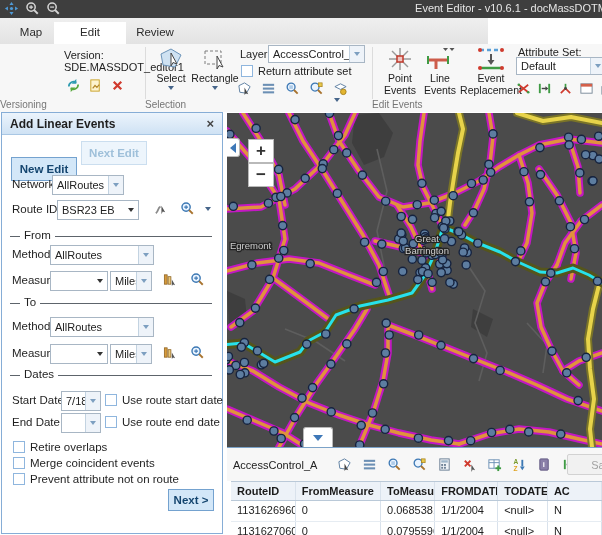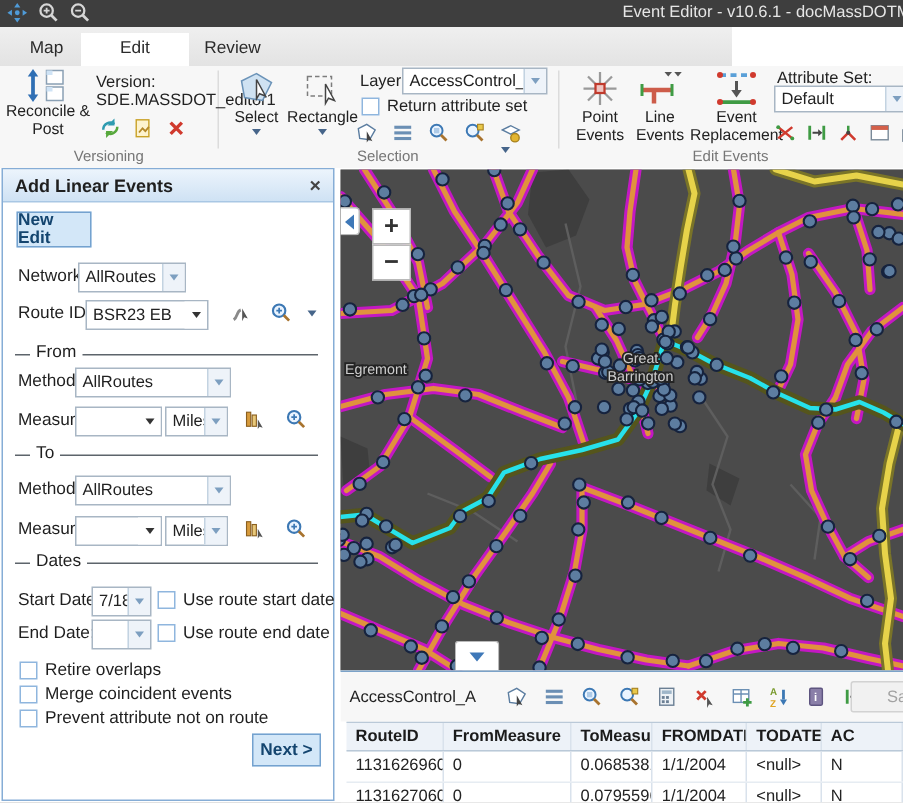--- a/index.html
+++ b/index.html
@@ -9,21 +9,21 @@
 .titlebar{position:absolute;left:0;top:0;width:602px;height:18px;background:#3e3e3e;overflow:hidden}
 .titlebar .ticons{position:absolute;left:4px;top:1px;display:flex;gap:6px;align-items:center}
 .titlebar .ttl{position:absolute;right:-5px;top:2px;color:#e6e6e6;font-size:11px;white-space:nowrap}
 
 .tabstrip{position:absolute;left:0;top:18px;width:488px;height:26px;background:linear-gradient(#efefef,#e3e3e3)}
 .tab{position:absolute;top:4px;height:22px;padding:4px 0 0;text-align:center;font-size:11.5px;color:#2b2b2b;cursor:default}
 .tab.active{background:#fff}
 
 .ribbon{position:absolute;left:0;top:44px;width:602px;height:68px;background:#f7f7f7;overflow:hidden}
 .vsep{position:absolute;top:3px;height:52px;width:1px;background:#dcdcdc}
-.seclbl{position:absolute;top:55px;font-size:10px;color:#767676;text-align:center}
+.seclbl{position:absolute;top:55px;font-size:10px;color:#767676;}
 .bigbtn{position:absolute;display:flex;flex-direction:column;align-items:center;gap:1px;font-size:10.5px;line-height:1.12;color:#222;text-align:center}
 .caret{width:0;height:0;border-left:3.5px solid transparent;border-right:3.5px solid transparent;border-top:4px solid #46658a}
 .rlbl{position:absolute;font-size:11px;color:#222;white-space:nowrap}
 
 .dd{position:absolute;height:20px;border:1px solid #a8b6c4;background:#fff;display:flex;align-items:center;font-size:11px}
 .dd .val{flex:1;padding-left:4px;white-space:nowrap;overflow:hidden}
 .dd .btn{width:15px;align-self:stretch;display:flex;align-items:center;justify-content:center;background:#eef3f9;border-left:1px solid #c3d3e1}
 .tri{width:0;height:0;border-left:3.5px solid transparent;border-right:3.5px solid transparent;border-top:4.5px solid #7d9fc0}
 .dd.plain .btn{background:#fff;border-left:none}
 .dd.plain .tri{border-top-color:#333}
@@ -98,34 +98,20 @@
   <div class="tabstrip">
     <div class="tab" style="left:8px;width:46px">Map</div>
     <div class="tab active" style="left:54px;width:72px">Edit</div>
     <div class="tab" style="left:126px;width:58px">Review</div>
   </div>
 
   <div class="ribbon">
     <div class="vsep" style="left:145px"></div>
     <div class="vsep" style="left:372px"></div>
 
-    <div class="bigbtn" style="left:2px;top:2px;width:60px">
-      <span class="icon" style="width:30px;height:22px">
-          <svg viewBox="0 0 30 22" width="30" height="22">
-            <path d="M5 4v14" stroke="#2f6fb4" stroke-width="2.5"></path>
-            <path d="M5 0l3.5 5h-7z" fill="#2f6fb4"></path>
-            <path d="M5 22l3.5-5h-7z" fill="#2f6fb4"></path>
-            <rect x="14" y="1" width="11" height="9" fill="#fff" stroke="#8aa0b4"></rect>
-            <path d="M14 1h4v3h-4z" fill="#cfe3f5"></path>
-            <rect x="14" y="12" width="11" height="9" fill="#fff" stroke="#8aa0b4"></rect>
-            <path d="M14 12h4v3h-4z" fill="#cfe3f5"></path>
-          </svg>
-        </span>
-      <span>Reconcile &amp; Post</span>
-    </div>
     <div class="rlbl" style="left:64px;top:5px">Version:</div>
     <div class="rlbl" style="left:64px;top:17px">SDE.MASSDOT_editor1</div>
     <div class="irow" style="position:absolute;left:66px;top:34px;gap:7px">
         <span class="icon">
           <svg viewBox="0 0 16 16" width="15" height="15">
             <path d="M3 9a5 5 0 0 1 8-4" fill="none" stroke="#2e9bb0" stroke-width="1.8"></path>
             <path d="M11 1v5h-5z" fill="#2e9bb0"></path>
             <path d="M13 7a5 5 0 0 1-8 4" fill="none" stroke="#57a83c" stroke-width="1.8"></path>
             <path d="M5 15v-5h5z" fill="#57a83c"></path>
           </svg>
@@ -299,21 +285,22 @@
         </span>
       </div>
     <div class="seclbl" style="left:372px;width:230px">Edit Events</div>
   </div>
 
   <div class="panel">
     <div class="phead">
       <span>Add Linear Events</span>
       <span class="pclose">×</span>
     </div>
-    <div class="btn-blue" style="left:9px;top:28px;width:50px;height:24px">New Edit</div>
+    <div class="btn-blue" style="left:9px;top:44px;width:66px;height:24px">New Edit</div>
+    <div class="btn-dis" style="left:79px;top:28px;width:66px;height:24px">Next Edit</div>
 
     <div class="plbl" style="left:10px;top:65px">Network:</div>
     <div class="dd" style="left:50px;top:62px;width:72px">
       <span class="val">AllRoutes</span>
       <span class="btn">
           <span class="tri"></span>
         </span>
     </div>
 
     <div class="plbl" style="left:10px;top:90px">Route ID:</div>

